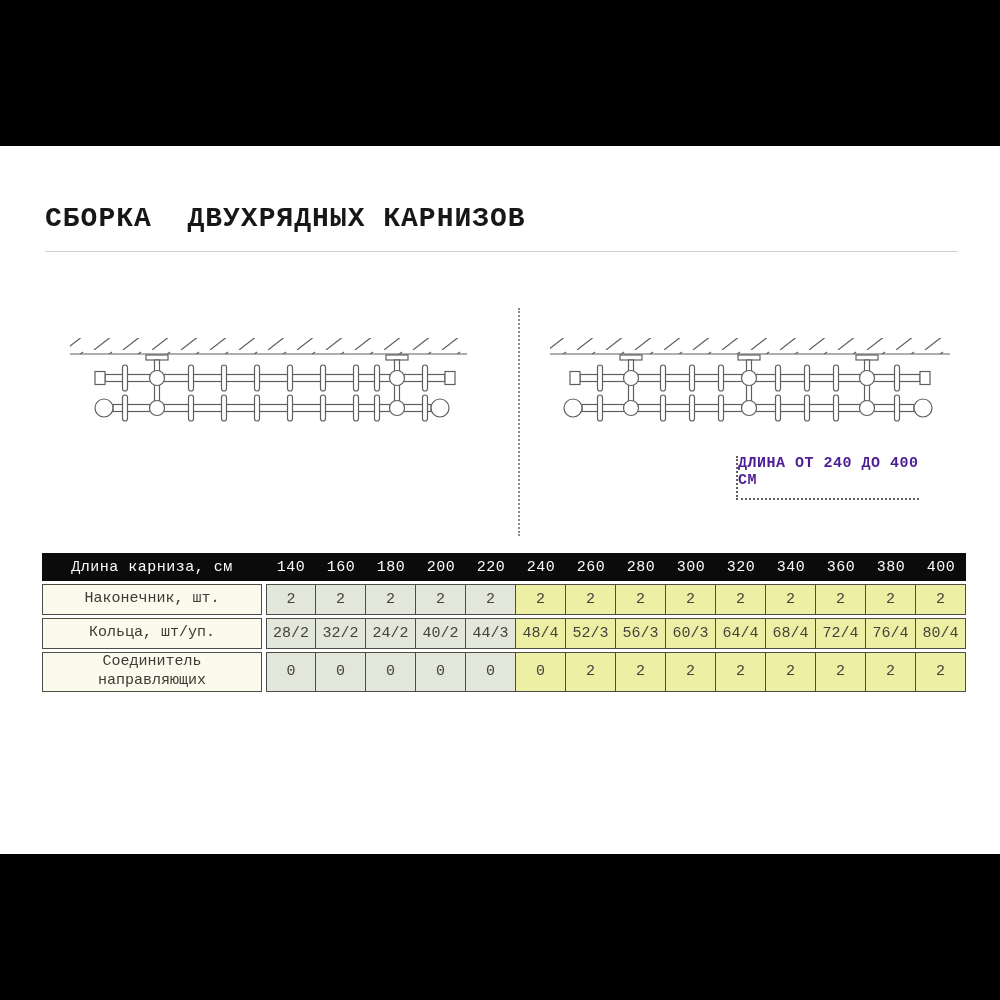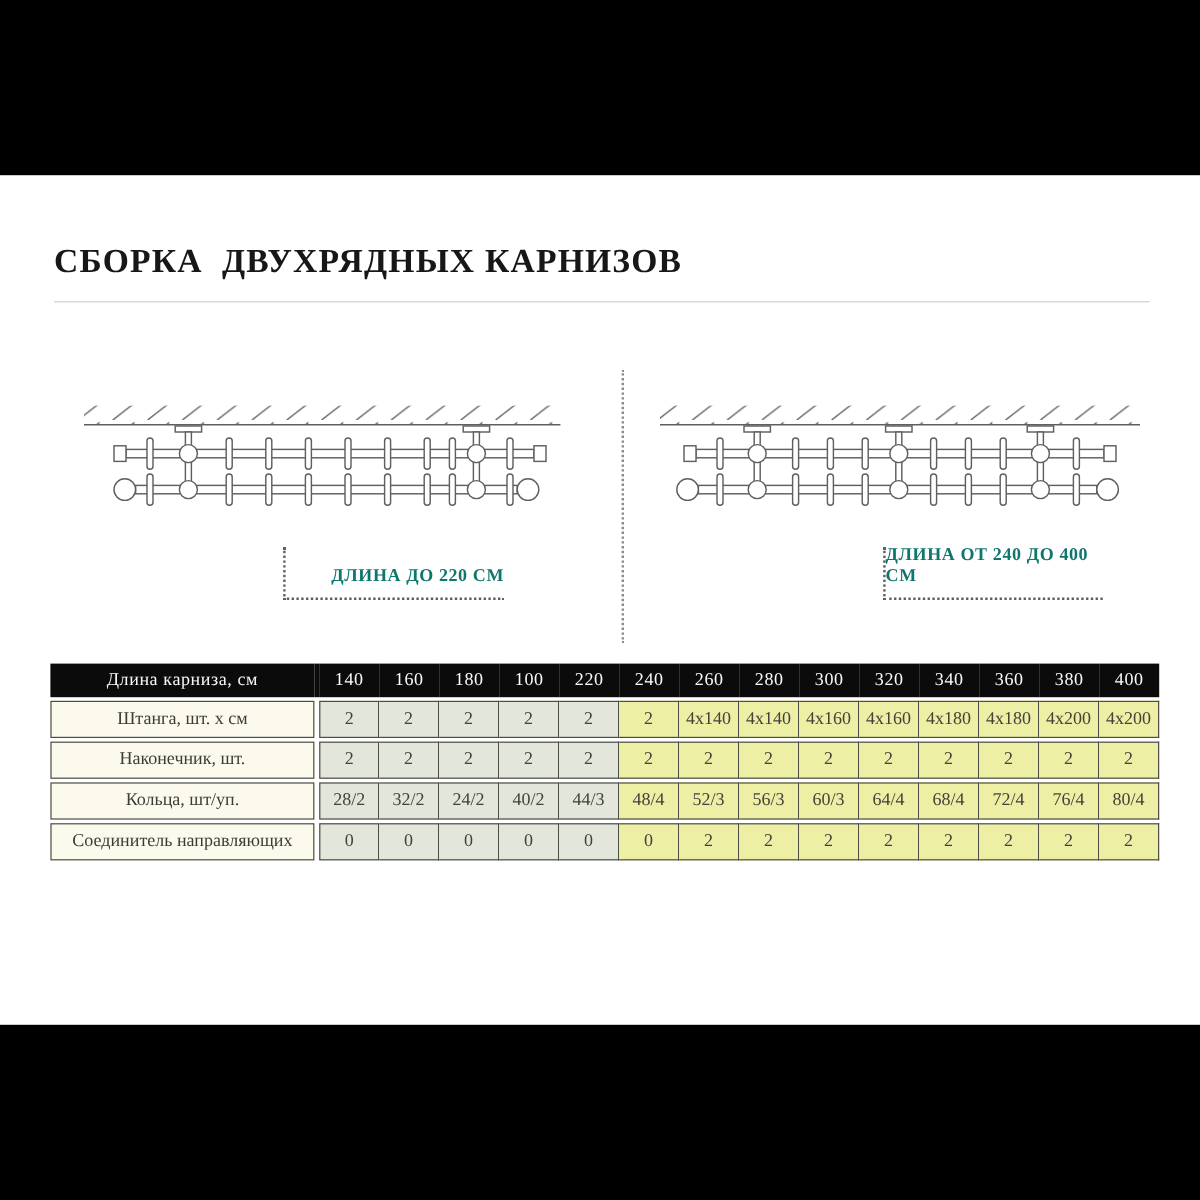--- a/index.html
+++ b/index.html
@@ -1,36 +1,36 @@
 <!DOCTYPE html>
 <html style="--header-bg: #0b0b0b; --label-bg: #fbfaed; --group1: #e3e6da; --group2: #edefa5; --line: #4d4d48;"><head>
 <meta charset="utf-8">
 <style>
   html,body{margin:0;padding:0;background:#fff;}
   .frame{position:relative;width:1000px;height:1000px;background:#ffffff;overflow:hidden;
-         font-family:Liberation Serif, serif;color:#1d1d1b;}
+         font-family:Liberation Mono, monospace;color:#1d1d1b;}
   .bar{position:absolute;left:0;width:1000px;background:#000;}
   .bar.top{top:0;height:146px;}
   .bar.bottom{top:854px;height:146px;}
 
   .title{position:absolute;left:45px;top:203px;font-size:28px;font-weight:700;
          letter-spacing:1px;color:#171717;white-space:pre;}
   .divider{position:absolute;left:45px;top:251px;width:913px;height:0;border-top:1px solid #cfcfcf;}
 
   .diagram{position:absolute;width:410px;height:100px;}
   .diagram.left{left:62px;top:334px;}
   .diagram.right{left:545px;top:334px;}
   .diagram .st{stroke:#5f5f5f;fill:#ffffff;stroke-width:1.2;}
   .diagram .ln{stroke:#5f5f5f;stroke-width:1.2;}
 
   .vsep{position:absolute;left:518px;top:308px;height:228px;width:0;border-left:2px dotted #8a8a8a;}
 
   .cap{position:absolute;border-left:2px dotted #5f5f5f;border-bottom:2px dotted #5f5f5f;
-       display:flex;align-items:flex-end;justify-content:flex-end;padding-bottom:9px;
-       font-weight:700;font-size:15px;letter-spacing:.5px;color:#0f766e;box-sizing:border-box;}
+       display:flex;align-items:flex-end;justify-content:center;padding-bottom:9px;
+       font-weight:700;font-size:15px;letter-spacing:.5px;color:#4c1d95;box-sizing:border-box;}
   .cap.l{left:236px;top:456px;width:184px;height:44px;}
   .cap.r{left:736px;top:456px;width:183px;height:44px;}
 
   .spec-table{position:absolute;left:42px;top:550px;}
   table{border-collapse:separate;border-spacing:0 3px;table-layout:fixed;width:924px;}
   th,td{box-sizing:border-box;padding:0 2px;text-align:center;vertical-align:middle;
         font-size:15px;font-weight:400;overflow:hidden;}
   tr{height:31px;border-radius:11px;}
   tr.head{height:28px;}
   tr.tall{height:38px;}
@@ -168,73 +168,52 @@
       <circle class="st" cx="204" cy="44" r="7.5"></circle>
       <circle class="st" cx="322" cy="44" r="7.5"></circle>
       <circle class="st" cx="86" cy="74" r="7.5"></circle>
       <circle class="st" cx="204" cy="74" r="7.5"></circle>
       <circle class="st" cx="322" cy="74" r="7.5"></circle>
     </g>
   </svg>
 
   <div class="vsep"></div>
 
-  <div class="cap l">
-    <span>ДЛИНА ДО 220 СМ</span>
-  </div>
   <div class="cap r">
     <span>ДЛИНА ОТ 240 ДО 400 СМ</span>
   </div>
 
   <div class="spec-table">
     <table>
       <colgroup>
         <col style="width:220px">
           <col style="width:4px">
         <col span="14" style="width:50px">
       </colgroup>
       <thead>
           <tr class="head">
             <th>Длина карниза, см</th>
             <td class="sp"></td>
             <th>140</th>
             <th>160</th>
             <th>180</th>
-            <th>100</th>
+            <th>200</th>
             <th>220</th>
             <th>240</th>
             <th>260</th>
             <th>280</th>
             <th>300</th>
             <th>320</th>
             <th>340</th>
             <th>360</th>
             <th>380</th>
             <th>400</th>
           </tr>
         </thead>
       <tbody id="tbody">
-          <tr>
-            <th class="lbl">Штанга, шт. х см</th>
-            <td class="sp"></td>
-            <td class="num first g1">2</td>
-            <td class="num g1">2</td>
-            <td class="num g1">2</td>
-            <td class="num g1">2</td>
-            <td class="num g1">2</td>
-            <td class="num g2">2</td>
-            <td class="num g2">4x140</td>
-            <td class="num g2">4x140</td>
-            <td class="num g2">4x160</td>
-            <td class="num g2">4x160</td>
-            <td class="num g2">4x180</td>
-            <td class="num g2">4x180</td>
-            <td class="num g2">4x200</td>
-            <td class="num g2">4x200</td>
-          </tr>
           <tr>
             <th class="lbl">Наконечник, шт.</th>
             <td class="sp"></td>
             <td class="num first g1">2</td>
             <td class="num g1">2</td>
             <td class="num g1">2</td>
             <td class="num g1">2</td>
             <td class="num g1">2</td>
             <td class="num g2">2</td>
             <td class="num g2">2</td>

